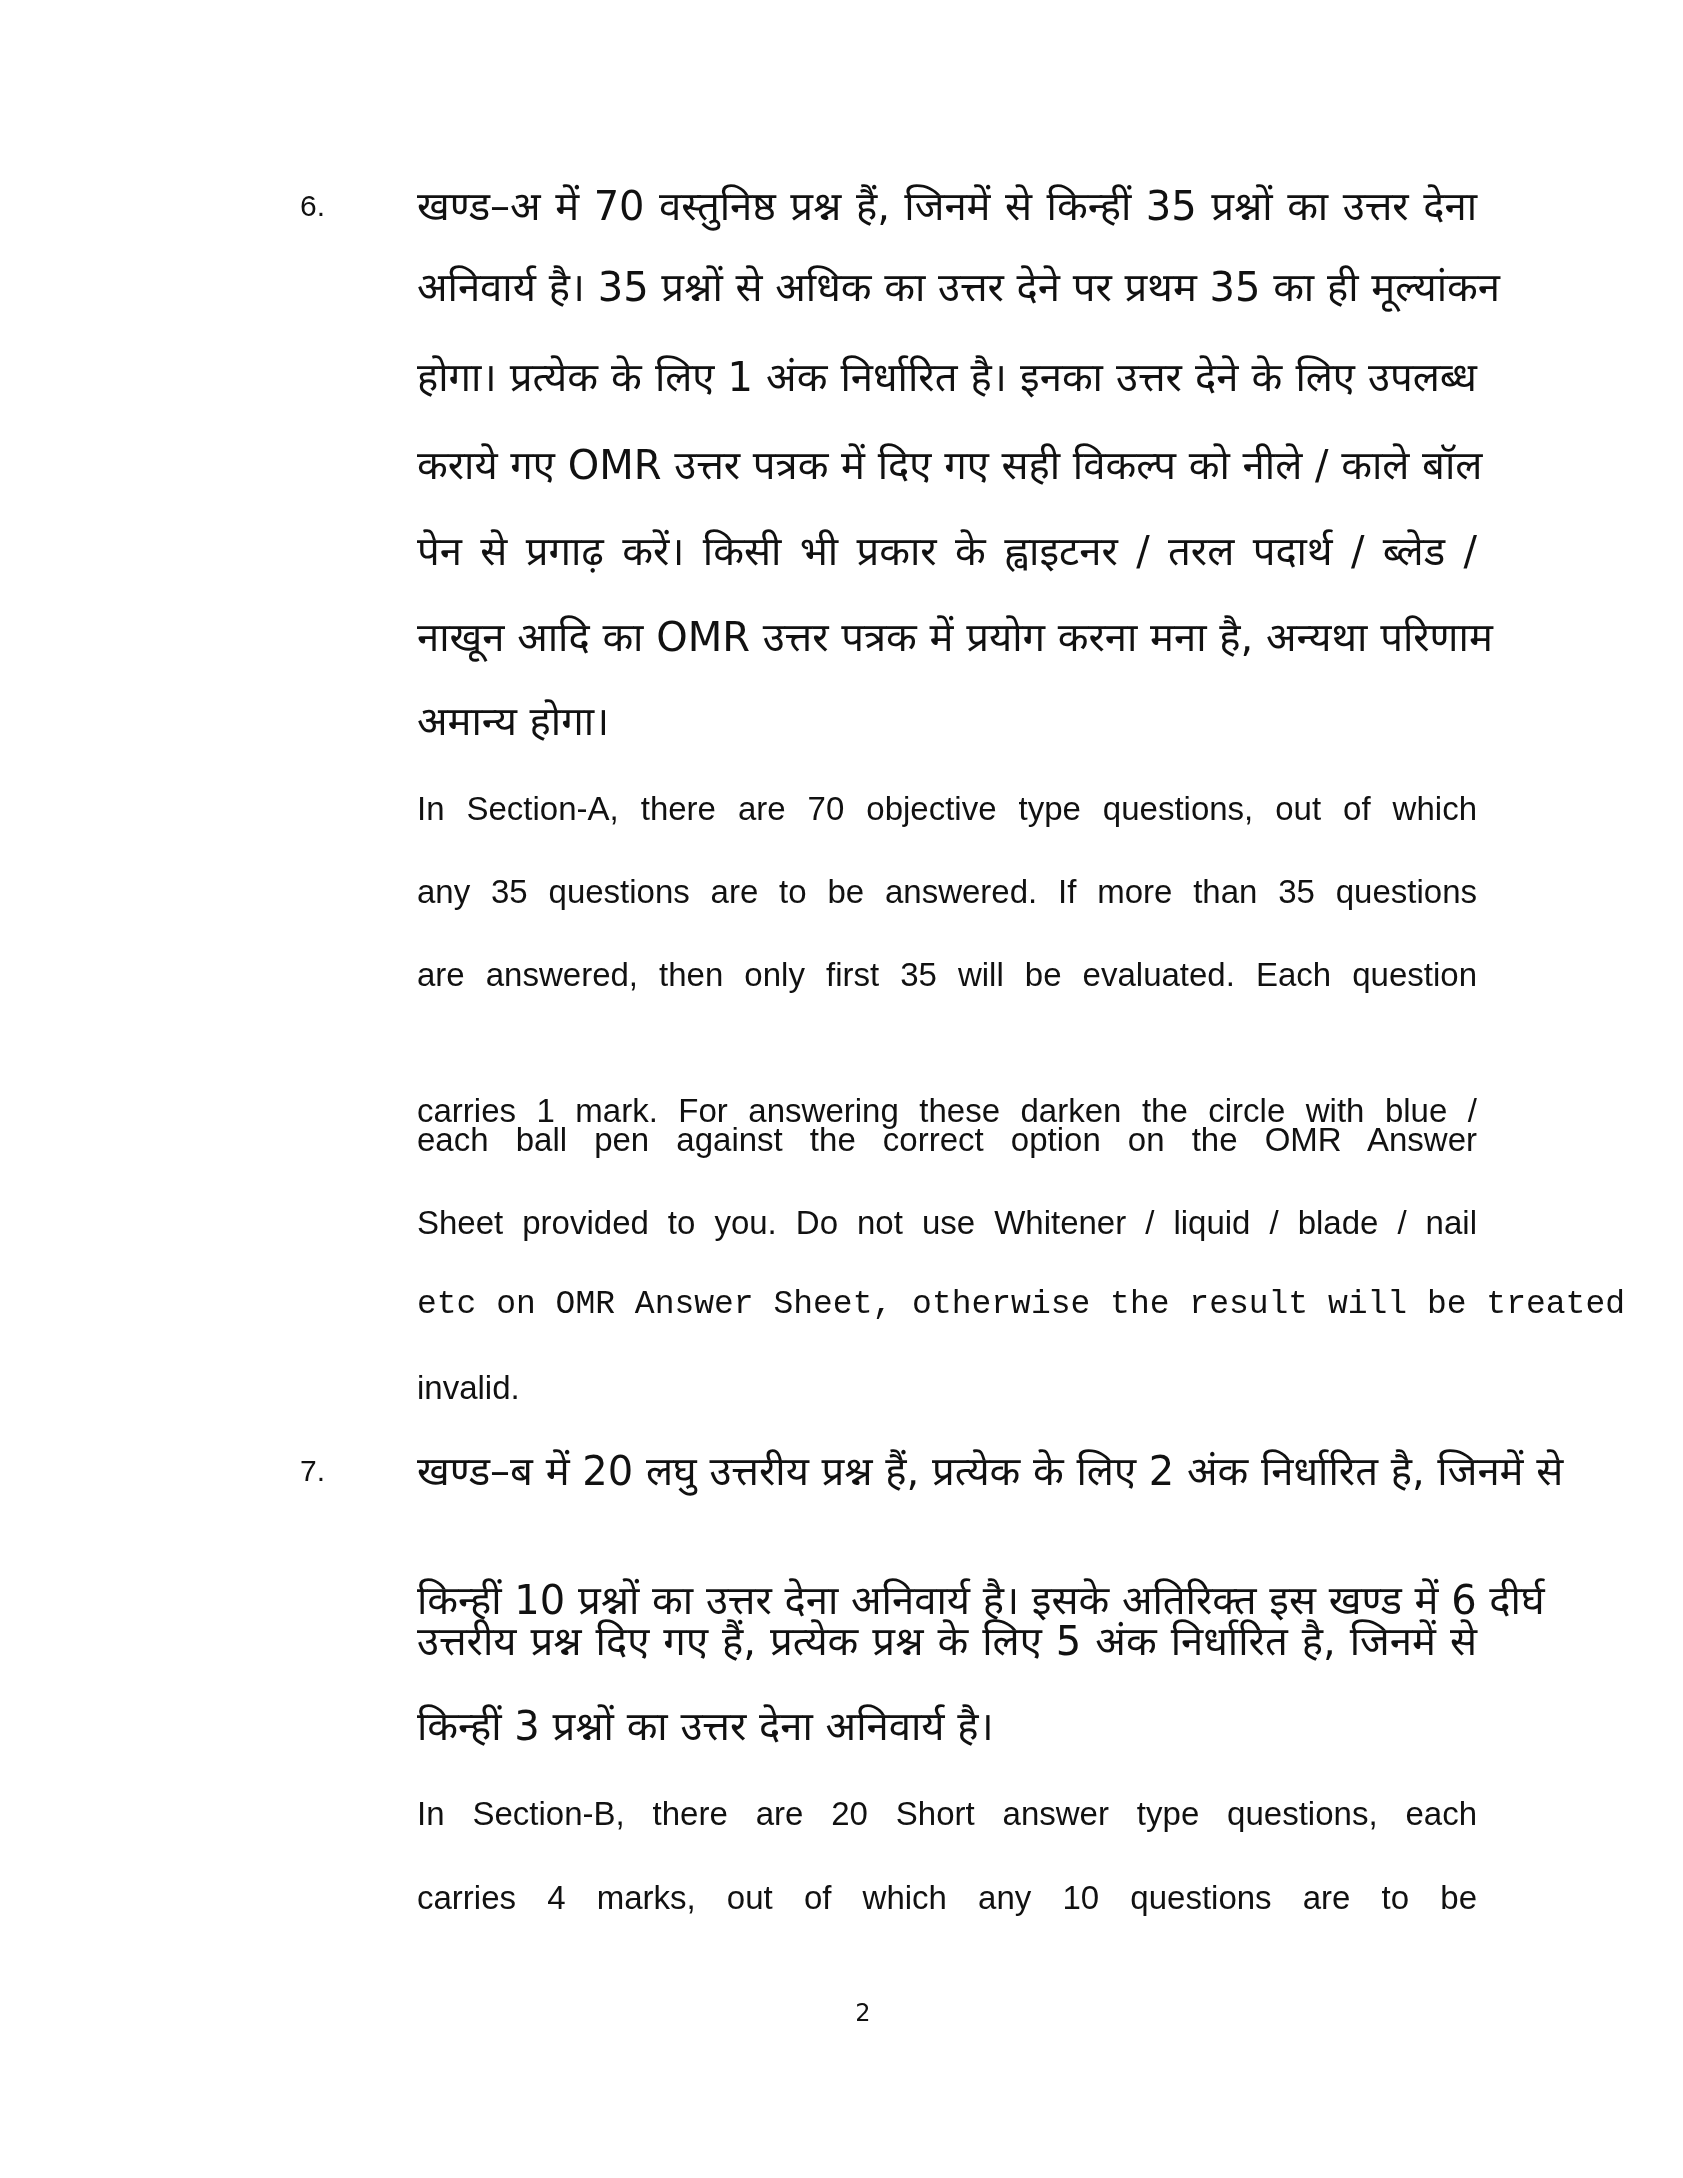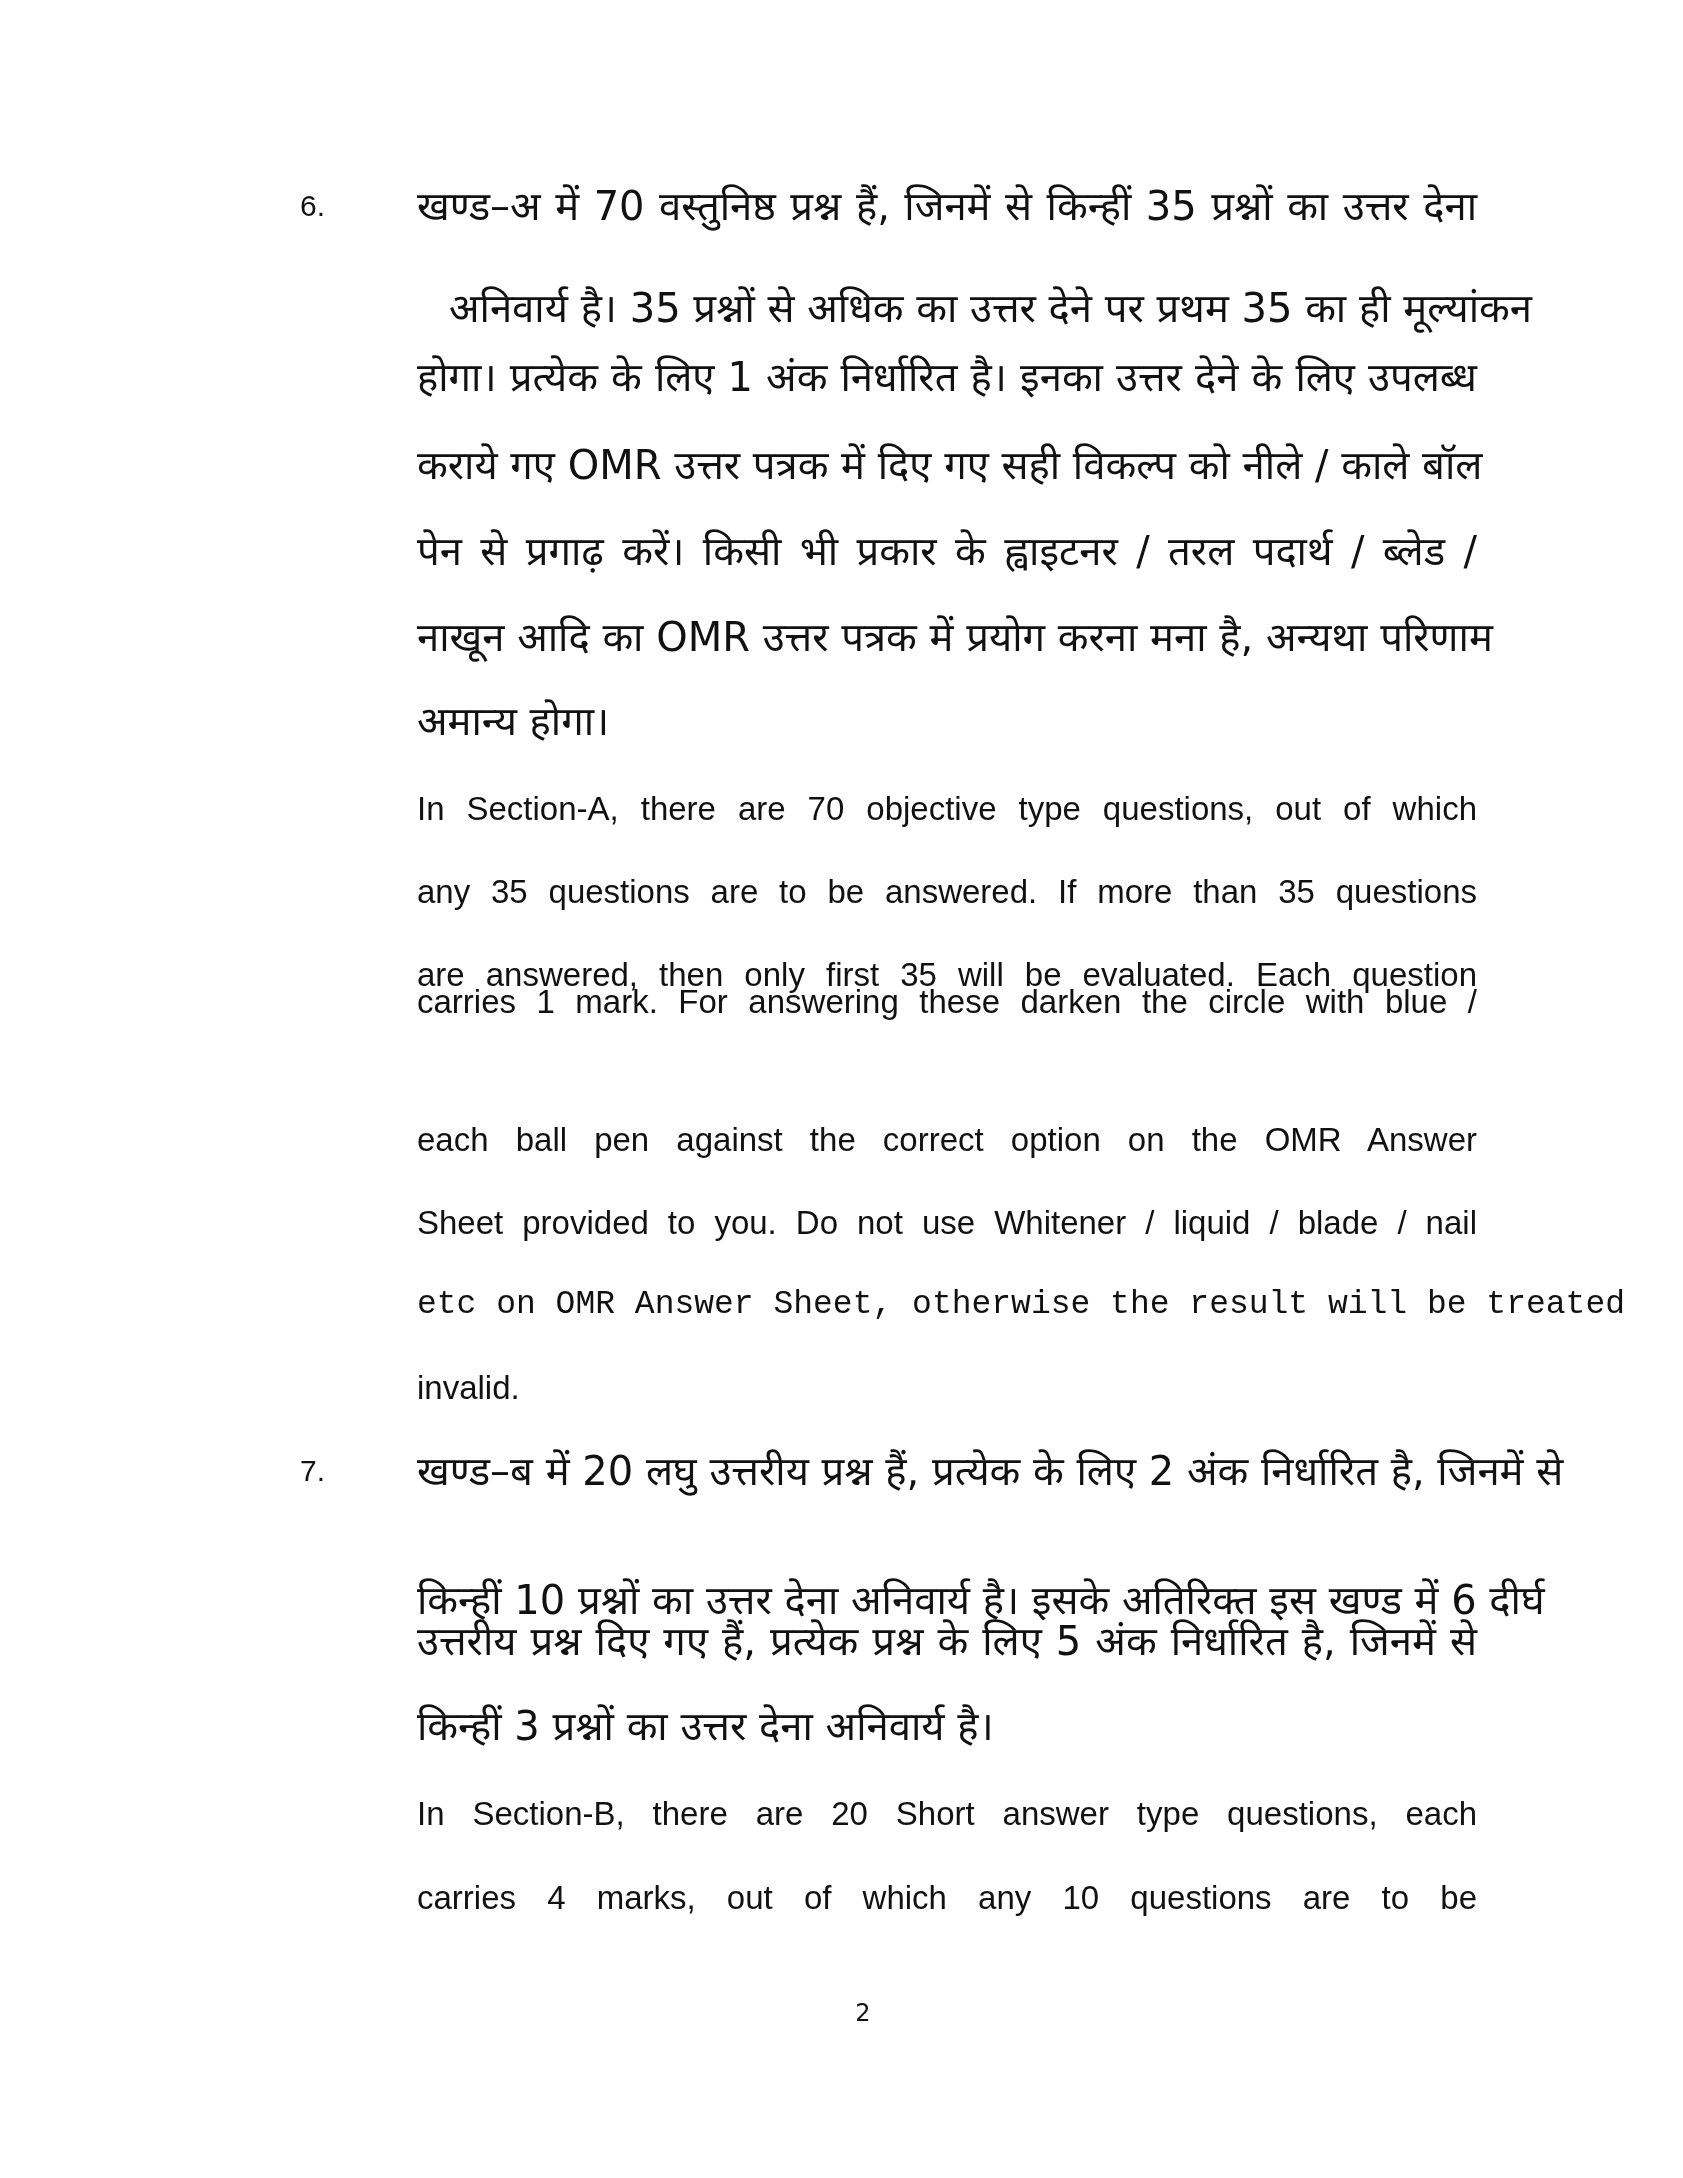--- a/index.html
+++ b/index.html
@@ -13,32 +13,32 @@
     .page-num { position: absolute; left: 851px; top: 1998px; width: 24px; text-align: center;
       font-size: 24px; line-height: 30px; font-family: "DejaVu Sans", sans-serif; }
   </style>
 </head>
 <body>
 
 <div>
   <div class="item-num" style="top:186px;">6.</div>
   <div>
     <div class="line hi" style="top:184px;">खण्ड–अ में 70 वस्तुनिष्ठ प्रश्न हैं, जिनमें से किन्हीं 35 प्रश्नों का उत्तर देना</div>
-    <div class="line hi" style="top:286px;margin-left:32px;">अनिवार्य है। 35 प्रश्नों से अधिक का उत्तर देने पर प्रथम 35 का ही मूल्यांकन</div>
+    <div class="line hi" style="top:265px;">अनिवार्य है। 35 प्रश्नों से अधिक का उत्तर देने पर प्रथम 35 का ही मूल्यांकन</div>
     <div class="line hi" style="top:355px;">होगा। प्रत्येक के लिए 1 अंक निर्धारित है। इनका उत्तर देने के लिए उपलब्ध</div>
     <div class="line hi" style="top:443px;">कराये गए OMR उत्तर पत्रक में दिए गए सही विकल्प को नीले / काले बॉल</div>
     <div class="line hi" style="top:529px;">पेन से प्रगाढ़ करें। किसी भी प्रकार के ह्वाइटनर / तरल पदार्थ / ब्लेड /</div>
     <div class="line hi" style="top:615px;">नाखून आदि का OMR उत्तर पत्रक में प्रयोग करना मना है, अन्यथा परिणाम</div>
     <div class="line hi last" style="top:699px;">अमान्य होगा।</div>
   </div>
   <div>
     <div class="line" style="top:787px;">In Section-A, there are 70 objective type questions, out of which</div>
     <div class="line" style="top:870px;">any 35 questions are to be answered. If more than 35 questions</div>
     <div class="line" style="top:953px;">are answered, then only first 35 will be evaluated. Each question</div>
-    <div class="line" style="top:980px;">carries 1 mark. For answering these darken the circle with blue /</div>
+    <div class="line" style="top:1089px;">carries 1 mark. For answering these darken the circle with blue /</div>
     <div class="line" style="top:1118px;">each ball pen against the correct option on the OMR Answer</div>
     <div class="line" style="top:1201px;">Sheet provided to you. Do not use Whitener / liquid / blade / nail</div>
     <div class="line" style="top:1283px;font-family:Liberation Mono, monospace;">etc on OMR Answer Sheet, otherwise the result will be treated</div>
     <div class="line last" style="top:1366px;">invalid.</div>
   </div>
 </div>
 
 <div>
   <div class="item-num" style="top:1451px;">7.</div>
   <div>

